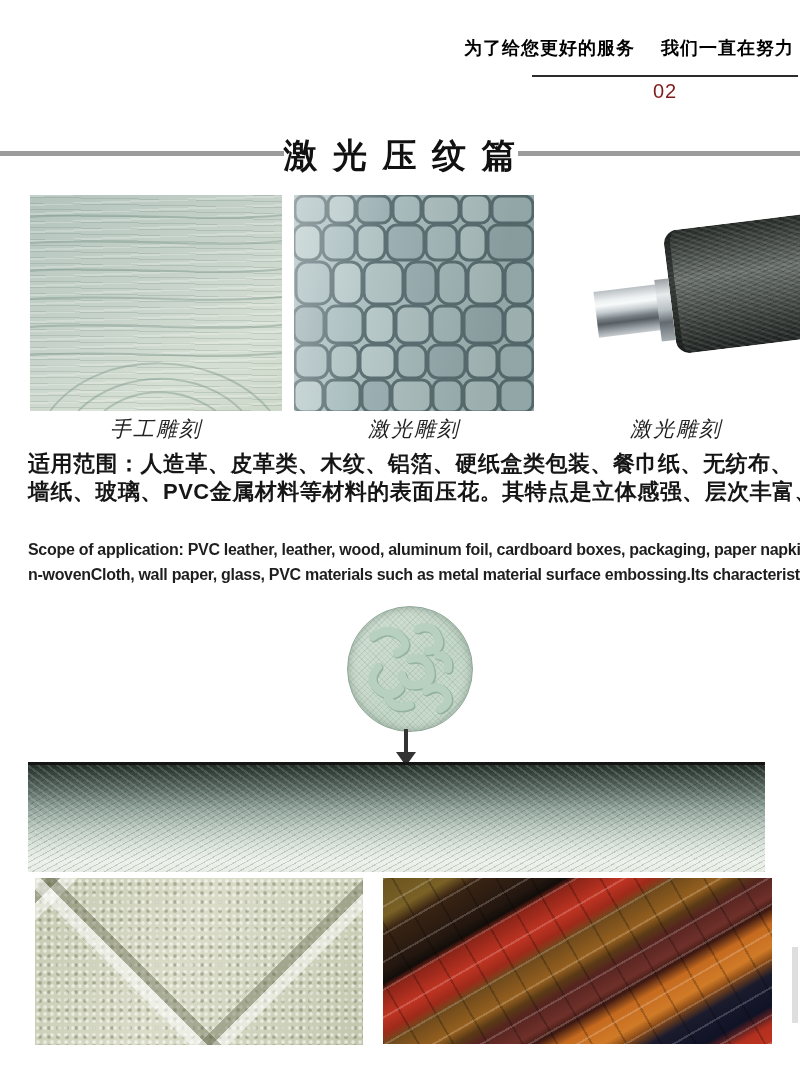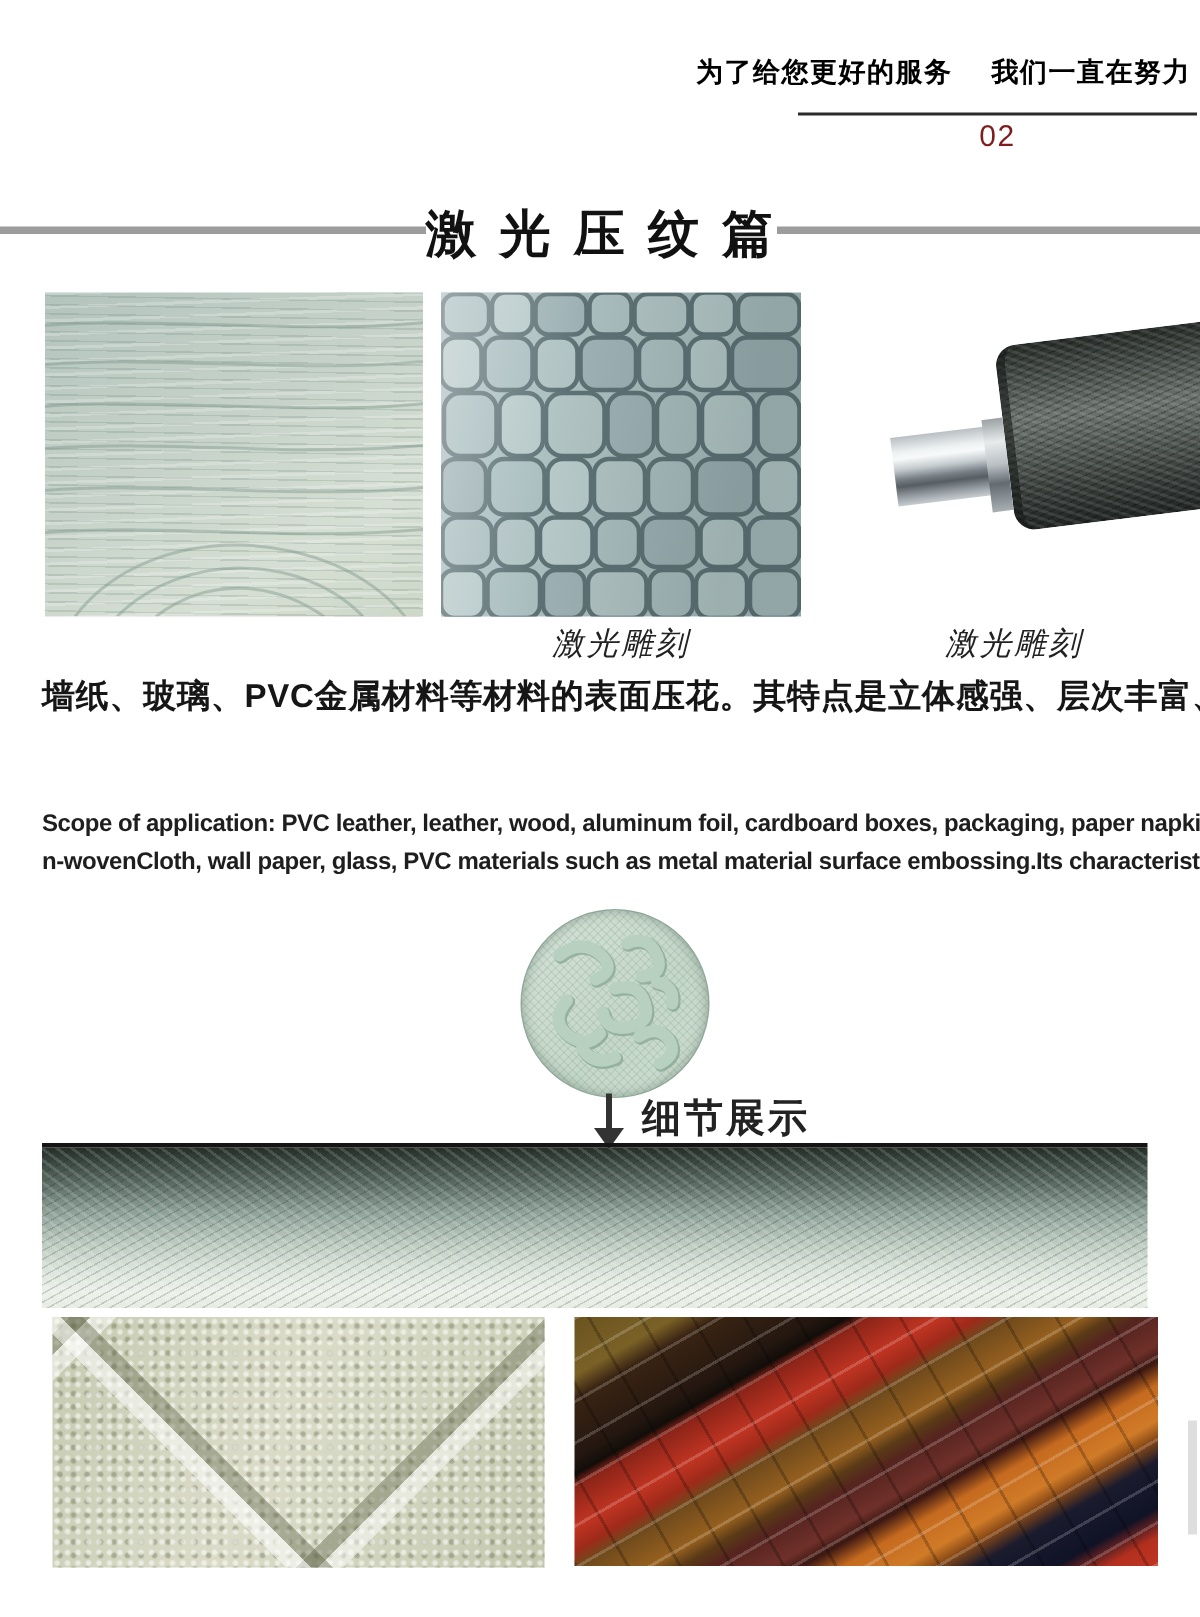--- a/index.html
+++ b/index.html
@@ -172,25 +172,27 @@
     <div class="shade"></div>
   </div>
 
   <div class="fig fig3">
     <div class="roller-shaft"></div>
     <div class="roller-collar"></div>
     <div class="roller-body"></div>
   </div>
 
   <div class="caption-row">
+    <div class="caption cap1">手工雕刻</div>
     <div class="caption cap2">激光雕刻</div>
     <div class="caption cap3">激光雕刻</div>
   </div>
 
   <div class="para-cn">
+    <div>适用范围：人造革、皮革类、木纹、铝箔、硬纸盒类包装、餐巾纸、无纺布、</div>
     <div>墙纸、玻璃、PVC金属材料等材料的表面压花。其特点是立体感强、层次丰富、</div>
   </div>
 
   <div class="para-en">
     <div>Scope of application: PVC leather, leather, wood, aluminum foil, cardboard boxes, packaging, paper napkin, no</div>
     <div>n-wovenCloth, wall paper, glass, PVC materials such as metal material surface embossing.Its characteristic is</div>
   </div>
 
   <div class="detail-circle">
     <svg viewBox="0 0 122 122" width="122" height="122">
@@ -210,21 +212,20 @@
         <path d="M62,52 q16,-4 20,10 q4,14 -12,16 q-14,2 -16,-10"></path>
         <path d="M78,84 q12,-8 20,2 q6,10 -6,16"></path>
         <path d="M40,92 q8,12 22,6"></path>
         <path d="M90,48 q12,2 10,14"></path>
       </g>
     </svg>
   </div>
 
   <div class="arrow-stem"></div>
   <div class="arrow-head"></div>
-  <div class="detail-label">细节展示</div>
 
   <div class="wide-roller"></div>
 
   <div class="quilt"></div>
   <div class="rolls"></div>
   <div class="scan-artifact"></div>
 
 </div>
 
 </body></html>

